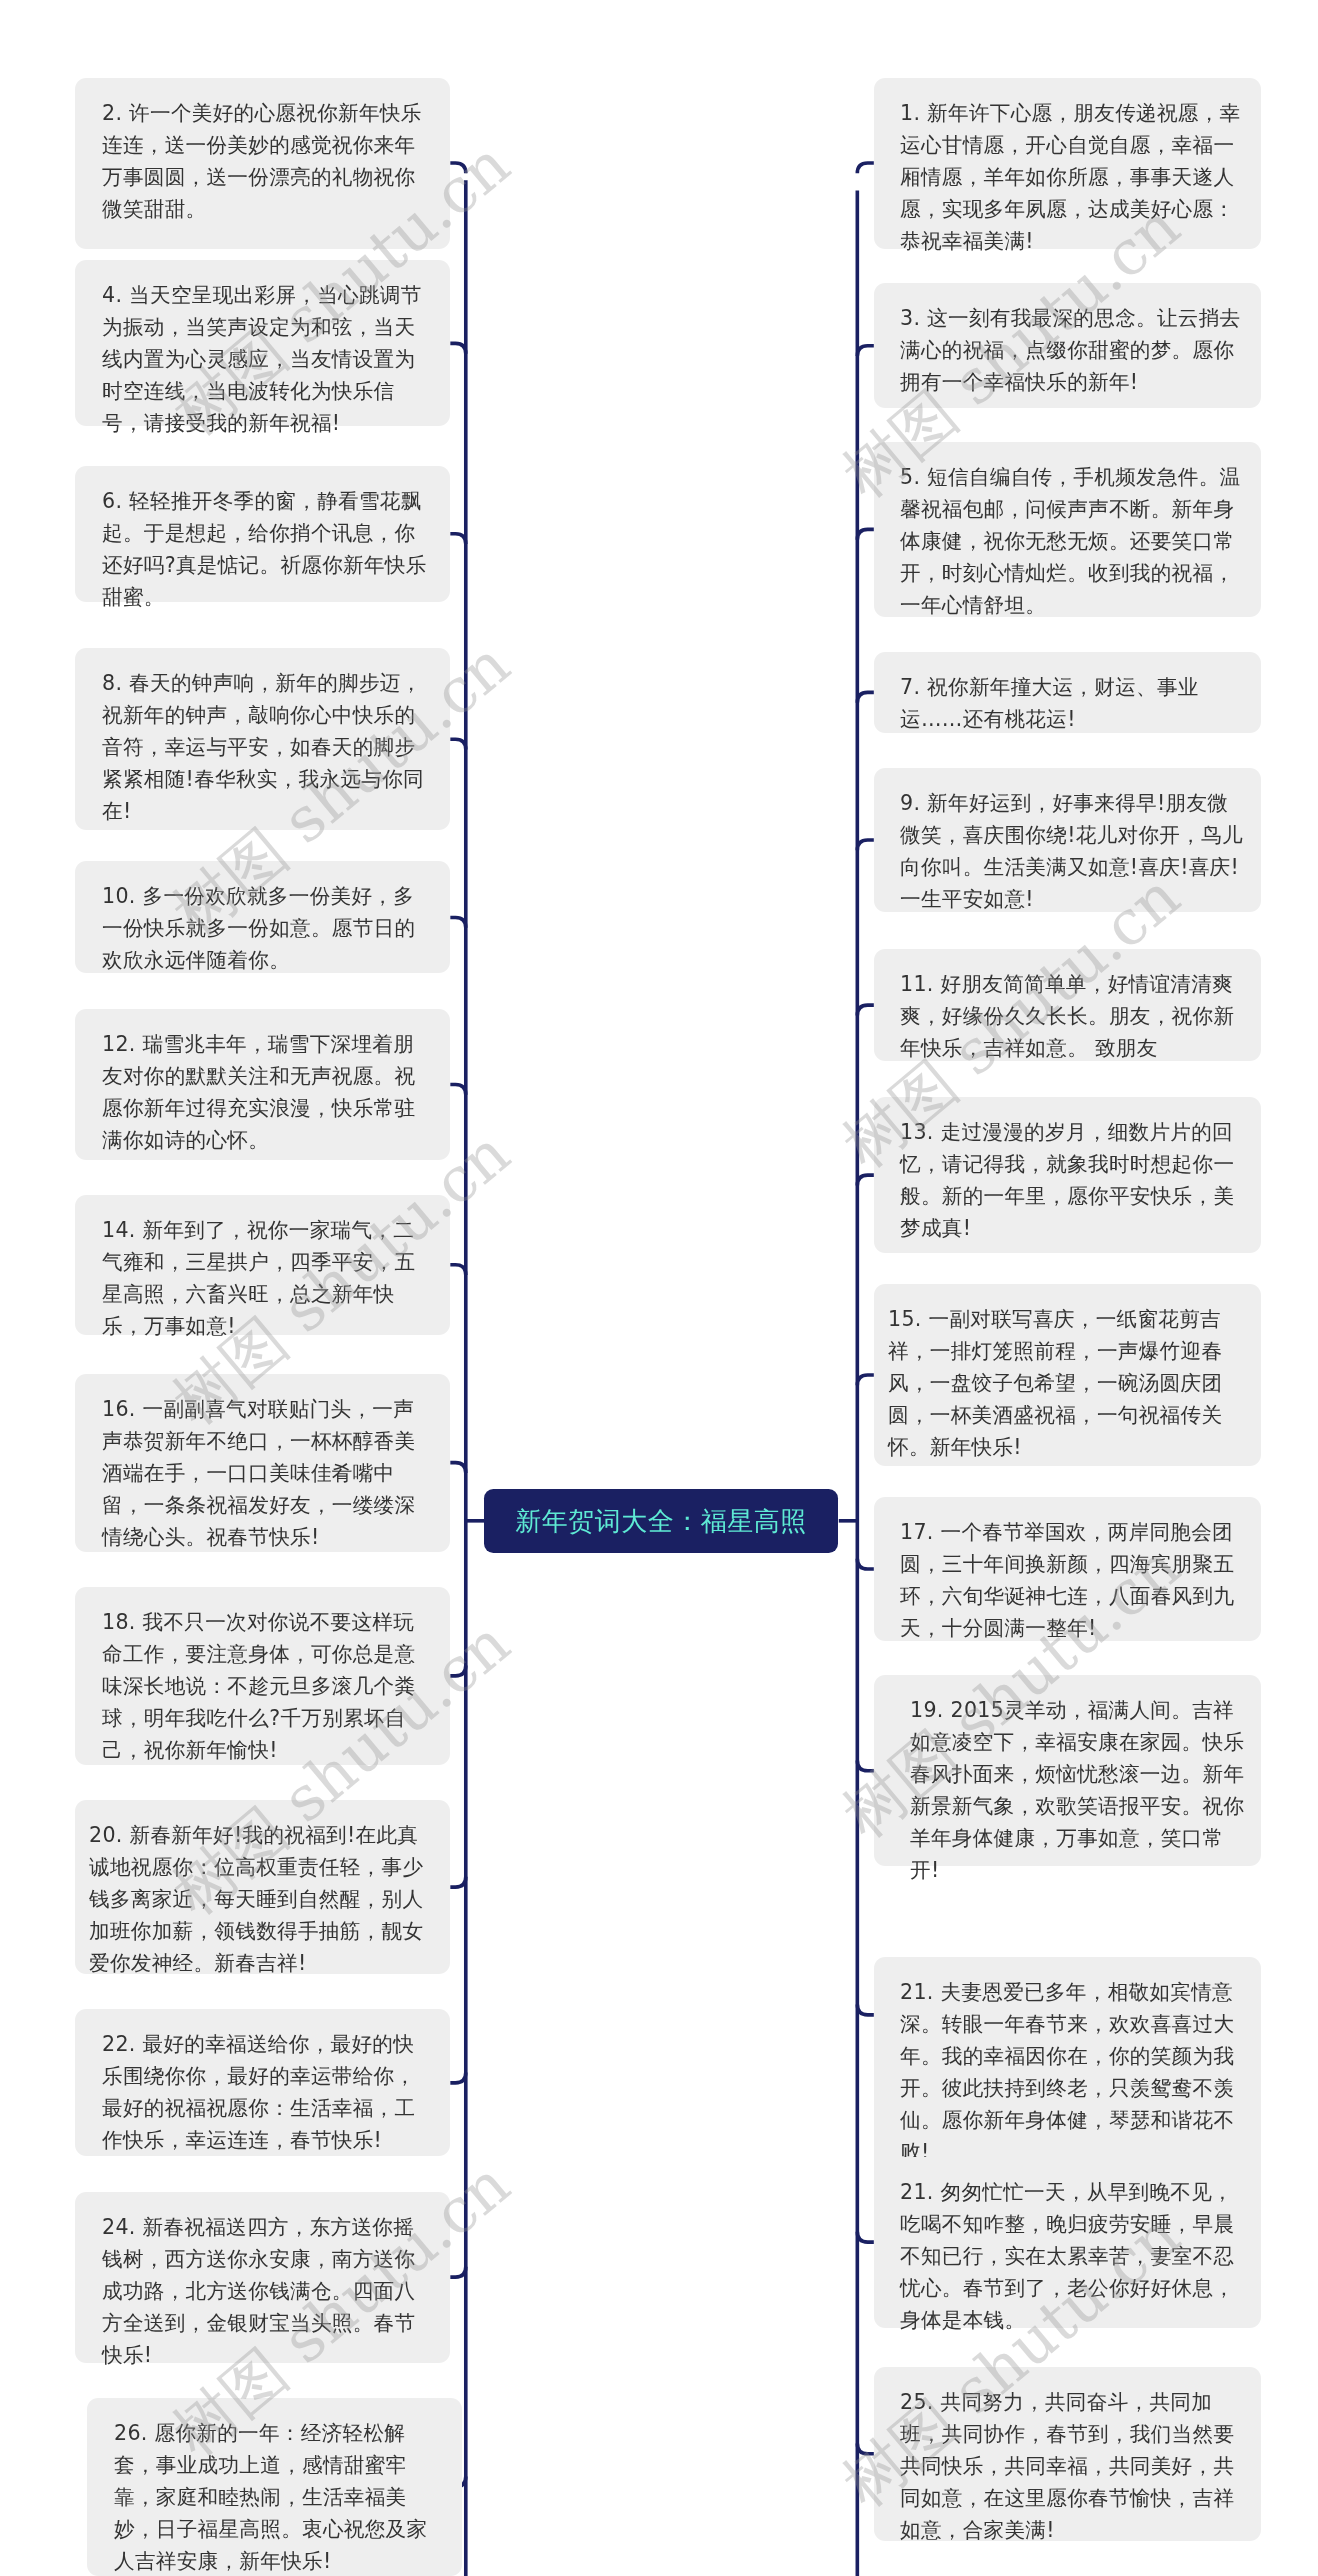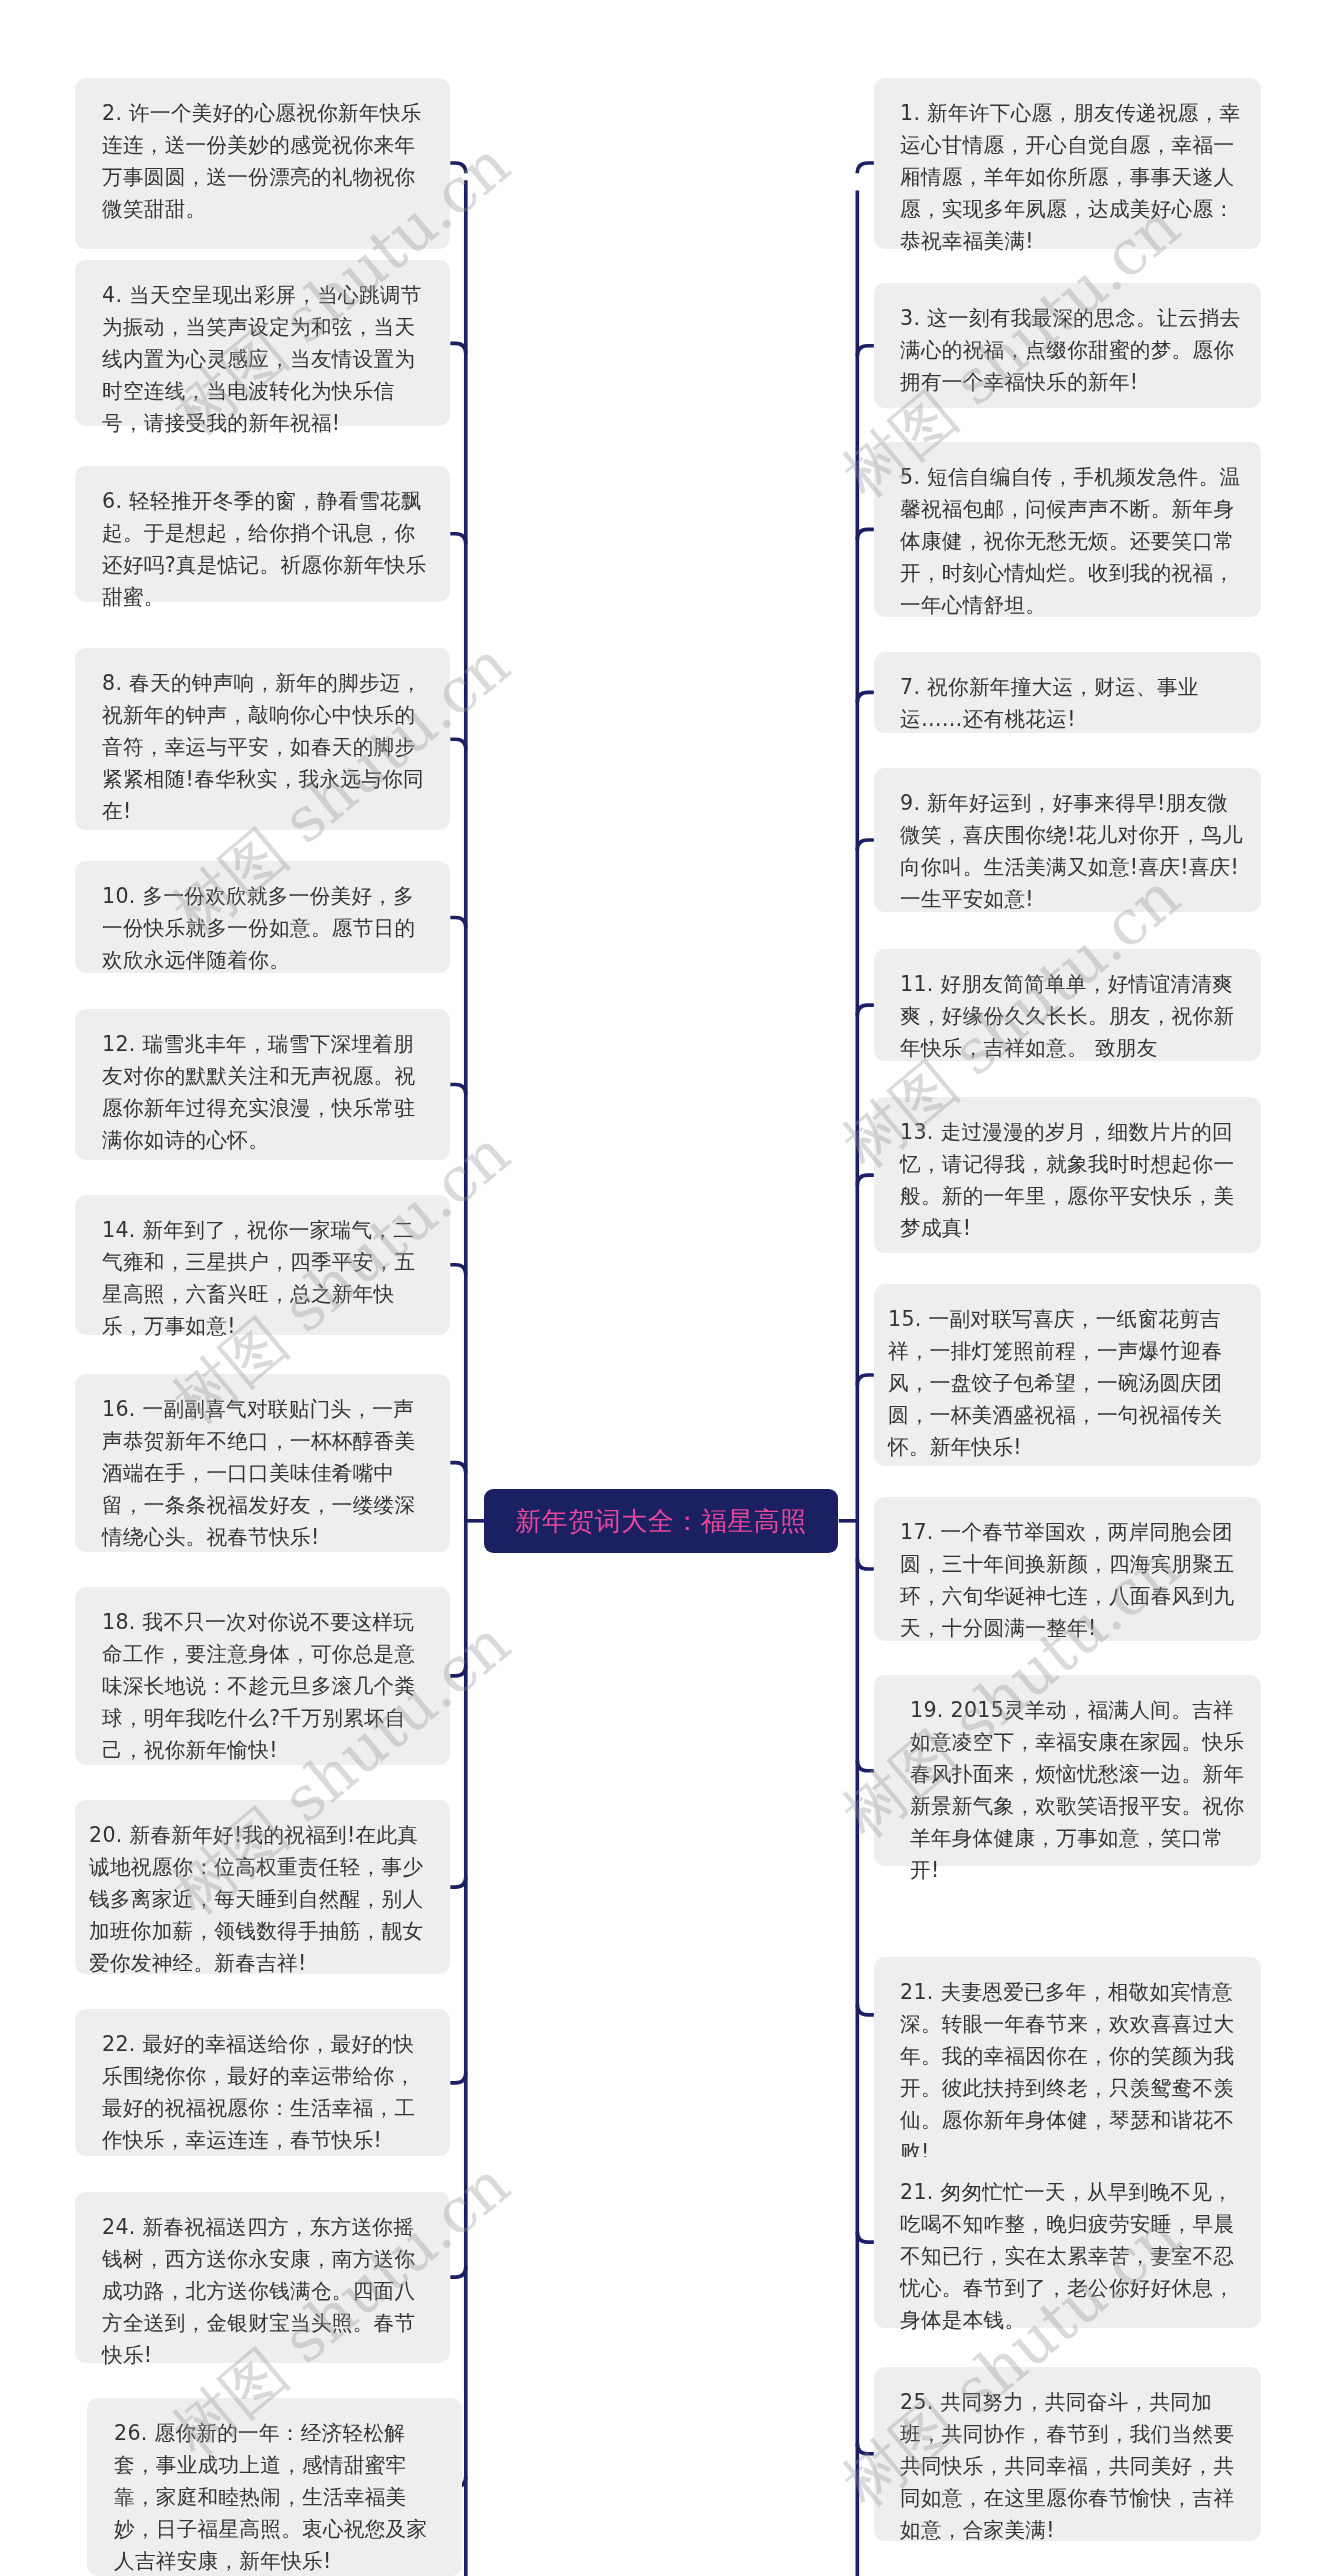--- a/index.html
+++ b/index.html
@@ -1,20 +1,20 @@
 <!DOCTYPE html>
 <html style="font-size:8.2px"><head>
 <meta charset="utf-8">
 <style>
   html,body{margin:0;padding:0;background:#ffffff;}
   body{width:1319px;height:3020px;position:relative;overflow:hidden;font-family:"DejaVu Sans","Liberation Sans",sans-serif;}
   .node{position:absolute;background:#eeeeee;border-radius:11.3px;box-sizing:border-box;padding:18.5px 15.5px 15.5px 27px;color:#333333;font-size:20.6px;line-height:32px;letter-spacing:0.3px;word-break:break-all;}
   .node.left{left:75px;width:375px;}
   .node.right{left:874px;width:387px;padding-left:26px;}
-  .center{position:absolute;left:484px;top:1489px;width:354px;height:64px;background:#1a2062;border-radius:9.3px;color:#ec4899;font-size:26px;display:flex;align-items:center;justify-content:center;letter-spacing:0.5px;}
+  .center{position:absolute;left:484px;top:1489px;width:354px;height:64px;background:#1a2062;border-radius:9.3px;color:#5eead4;font-size:26px;display:flex;align-items:center;justify-content:center;letter-spacing:0.5px;}
   svg.links{position:absolute;left:0;top:0;}
   .wm{position:absolute;color:rgba(150,150,150,0.35);font-family:"DejaVu Serif","Liberation Serif",serif;font-size:62px;transform:rotate(-40deg);white-space:nowrap;pointer-events:none;}
 </style>
 </head>
 <body>
 
 <svg class="links" width="1319" height="3020" viewBox="0 0 2560 5862">
   <g fill="none" stroke="#1a2062" stroke-width="7">
 
     <path d="M940 2952 H904"></path>

